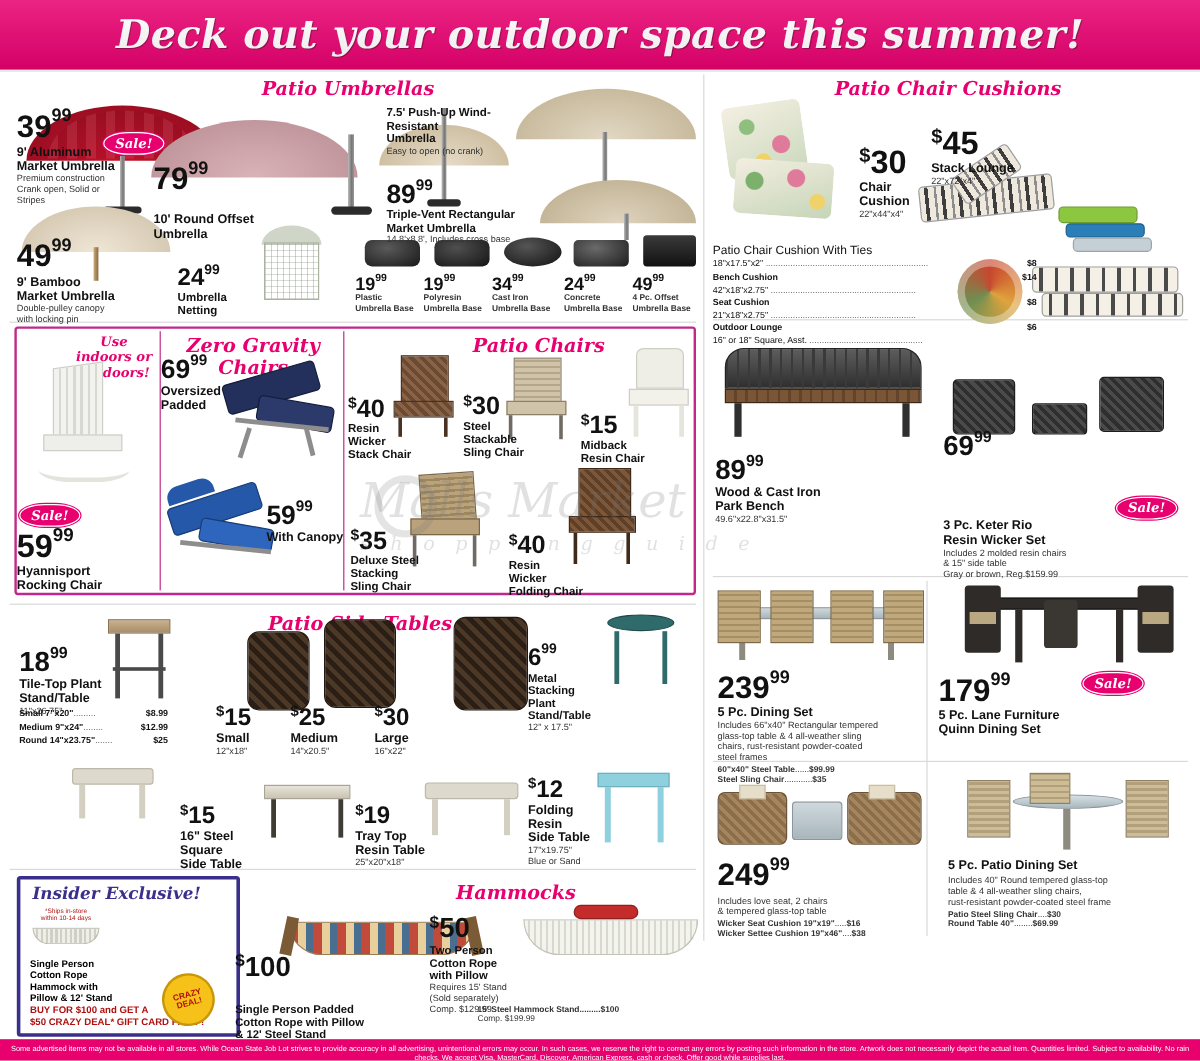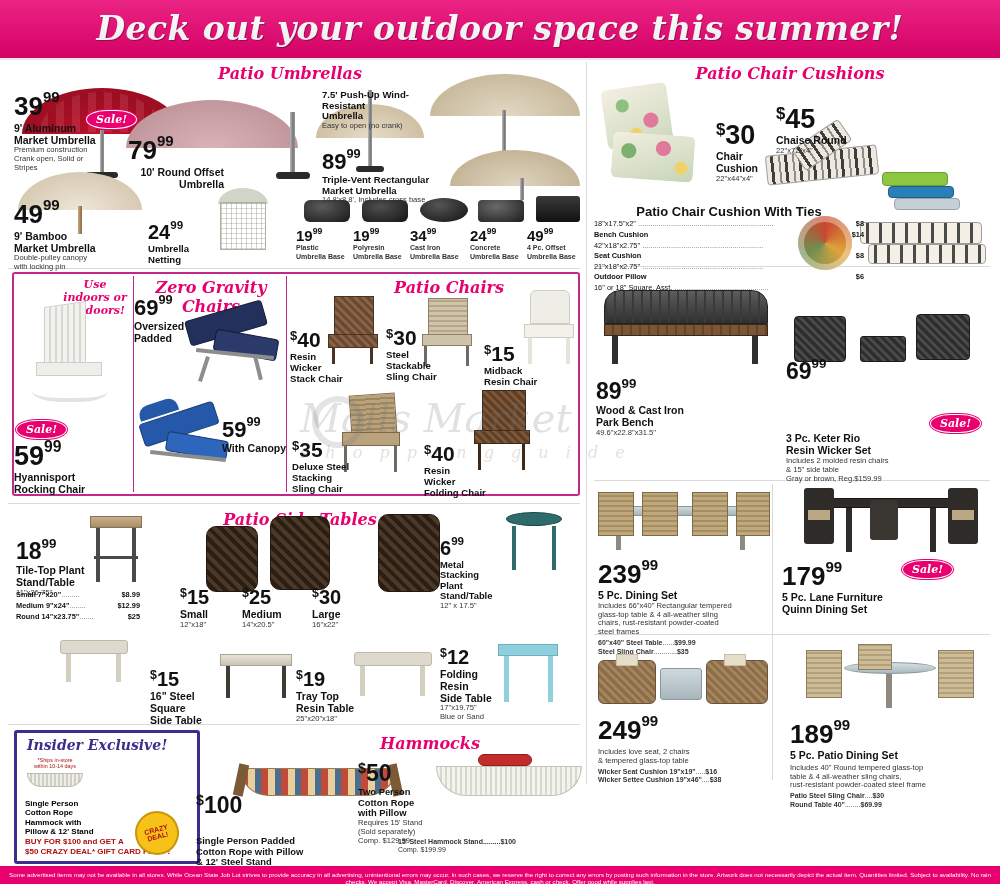--- a/index.html
+++ b/index.html
@@ -211,21 +211,21 @@
   <div class="t" style="left:14px; top:196px; width:96px;">
     <div class="price" style="font-size:26px;"><span>49</span><span class="cent">99</span></div>
     <div class="ttl" style="white-space:pre-line; margin-top:1px;">9' Bamboo
 Market Umbrella</div>
     <div class="sub" style="white-space:pre-line;">Double-pulley canopy
 with locking pin</div>
   </div>
 
   <div class="t" style="left:128px; top:132px; width:96px;">
     <div class="price" style="font-size:26px;"><span>79</span><span class="cent">99</span></div>
-    <div class="ttl" style="white-space:pre-line; margin-top:1px;text-align:right;">10' Round Offset
+    <div class="ttl" style="white-space:pre-line; margin-top:13px;">10' Round Offset
 Umbrella</div>
   </div>
 
   <div class="t" style="left:148px; top:218px; width:60px;">
     <div class="price" style="font-size:20px;"><span>24</span><span class="cent">99</span></div>
     <div class="ttl" style="white-space:pre-line; font-size:9.6px;">Umbrella
 Netting</div>
   </div>
 
   <div class="t" style="left:322px; top:90px; width:130px;">
@@ -293,26 +293,26 @@
 
   <div class="t" style="left:716px; top:120px; width:70px;">
     <div class="price" style="font-size:27px;"><span class="cur">$</span><span>30</span></div>
     <div class="ttl" style="white-space:pre-line;">Chair
 Cushion</div>
     <div class="sub">22"x44"x4"</div>
   </div>
 
   <div class="t" style="left:776px; top:104px; width:110px;">
     <div class="price" style="font-size:27px;"><span class="cur">$</span><span>45</span></div>
-    <div class="ttl">Chaise Round</div>
+    <div class="ttl">Stack Lounge</div>
     <div class="sub">22"x72"x4"</div>
   </div>
 
   <div class="pricelist" style="left:594px; top:204px; width:270px;">
-    <div style="font-weight:bold; font-size:13px;text-align:center;">Patio Chair Cushion With Ties</div>
+    <div style="font-weight:normal; font-size:10px;">Patio Chair Cushion With Ties</div>
     <div class="row">
       <span>18"x17.5"x2"</span>
       <span class="dots">..................................................................</span>
       <span class="pr">$8</span>
     </div>
     <div class="row">
       <span class="nm">Bench Cushion</span>
       <span class="pr">$14</span>
     </div>
     <div class="row" style="height:10px;">
@@ -321,21 +321,21 @@
     </div>
     <div class="row">
       <span class="nm">Seat Cushion</span>
       <span class="pr">$8</span>
     </div>
     <div class="row" style="height:10px;">
       <span>21"x18"x2.75"</span>
       <span class="dots">...........................................................</span>
     </div>
     <div class="row">
-      <span class="nm">Outdoor Pillow</span>
+      <span class="nm">Outdoor Lounge</span>
       <span class="pr">$6</span>
     </div>
     <div class="row" style="height:10px;">
       <span>16" or 18" Square, Asst.</span>
       <span class="dots">..............................................</span>
     </div>
   </div>
 
   <div class="zero-frame" style="left:12px; top:272px; width:568px; height:224px;"></div>
   <div class="vr" style="left:133px; top:276px; height:216px; background:#c2288c;"></div>
@@ -546,21 +546,20 @@
   </div>
 
   <div class="art" style="left:800px; top:640px; width:180px; height:84px;">
     <div style="position:absolute; left:44px; top:22px; width:92px; height:12px; border-radius:50%; background:linear-gradient(180deg,#d6e0e4,#aab8be); border:1px solid #8b979c;"></div>
     <div style="position:absolute; left:86px; top:34px; width:6px; height:34px; background:#8e8a7f;"></div>
     <div style="position:absolute; left:6px; top:10px; width:36px; height:48px; background:repeating-linear-gradient(0deg,#cdbc95 0 3px,#b1a07b 3px 5px); border:1px solid #8d7f60;"></div>
     <div style="position:absolute; left:138px; top:10px; width:36px; height:48px; background:repeating-linear-gradient(0deg,#cdbc95 0 3px,#b1a07b 3px 5px); border:1px solid #8d7f60;"></div>
     <div style="position:absolute; left:58px; top:4px; width:34px; height:26px; background:repeating-linear-gradient(0deg,#cdbc95 0 3px,#b1a07b 3px 5px); border:1px solid #8d7f60;"></div>
   </div>
   <div class="t" style="left:790px; top:716px; width:186px;">
-    <div class="price" style="font-size:26px;"><span>189</span><span class="cent">99</span></div>
     <div class="ttl">5 Pc. Patio Dining Set</div>
     <div class="sub" style="white-space:pre-line; margin-top:2px;">Includes 40" Round tempered glass-top
 table &amp; 4 all-weather sling chairs,
 rust-resistant powder-coated steel frame</div>
     <div class="tiny" style="margin-top:2px;">
       <span style="font-weight:bold;">Patio Steel Sling Chair</span><span>....</span><span style="font-weight:bold;">$30</span>
     </div>
     <div class="tiny">
       <span style="font-weight:bold;">Round Table 40"</span><span>........</span><span style="font-weight:bold;">$69.99</span>
     </div>

